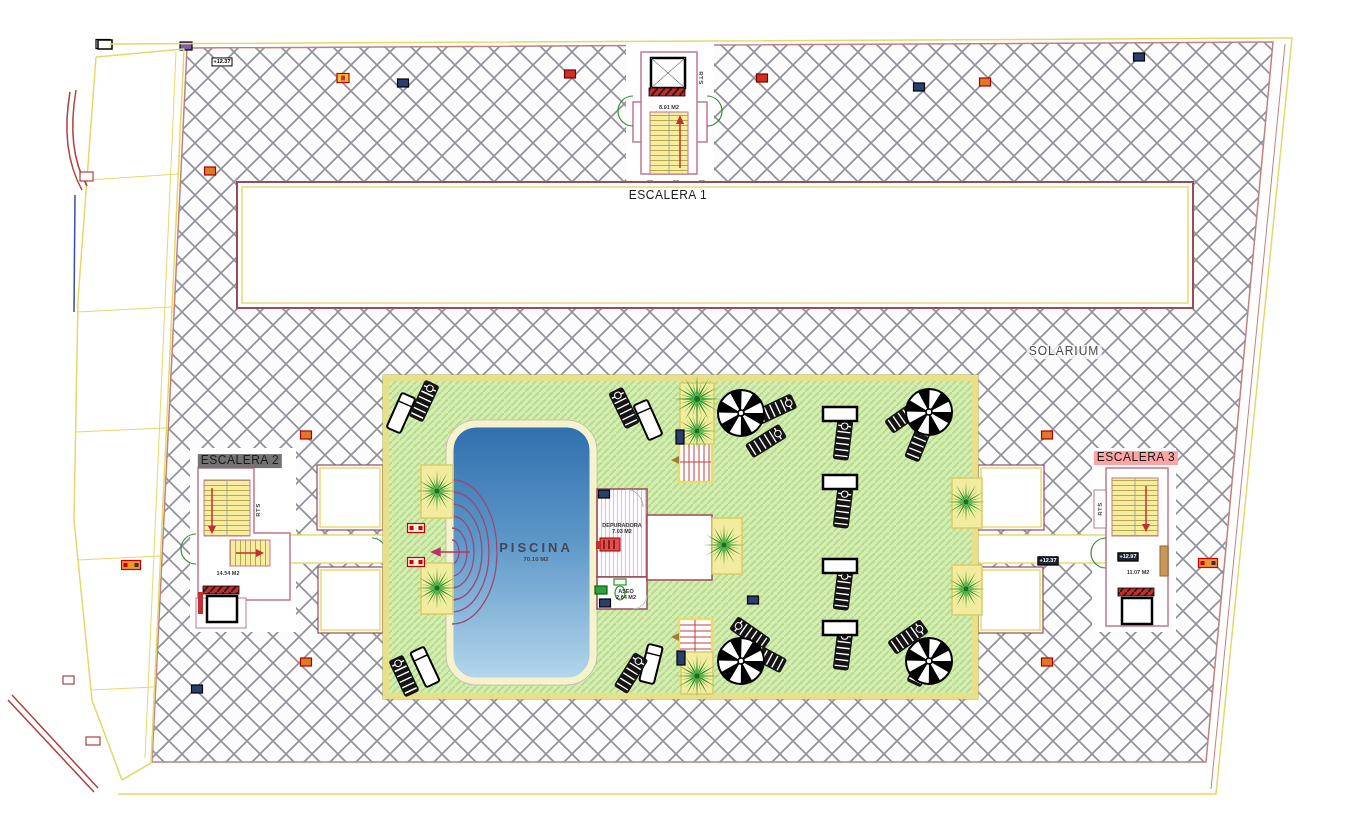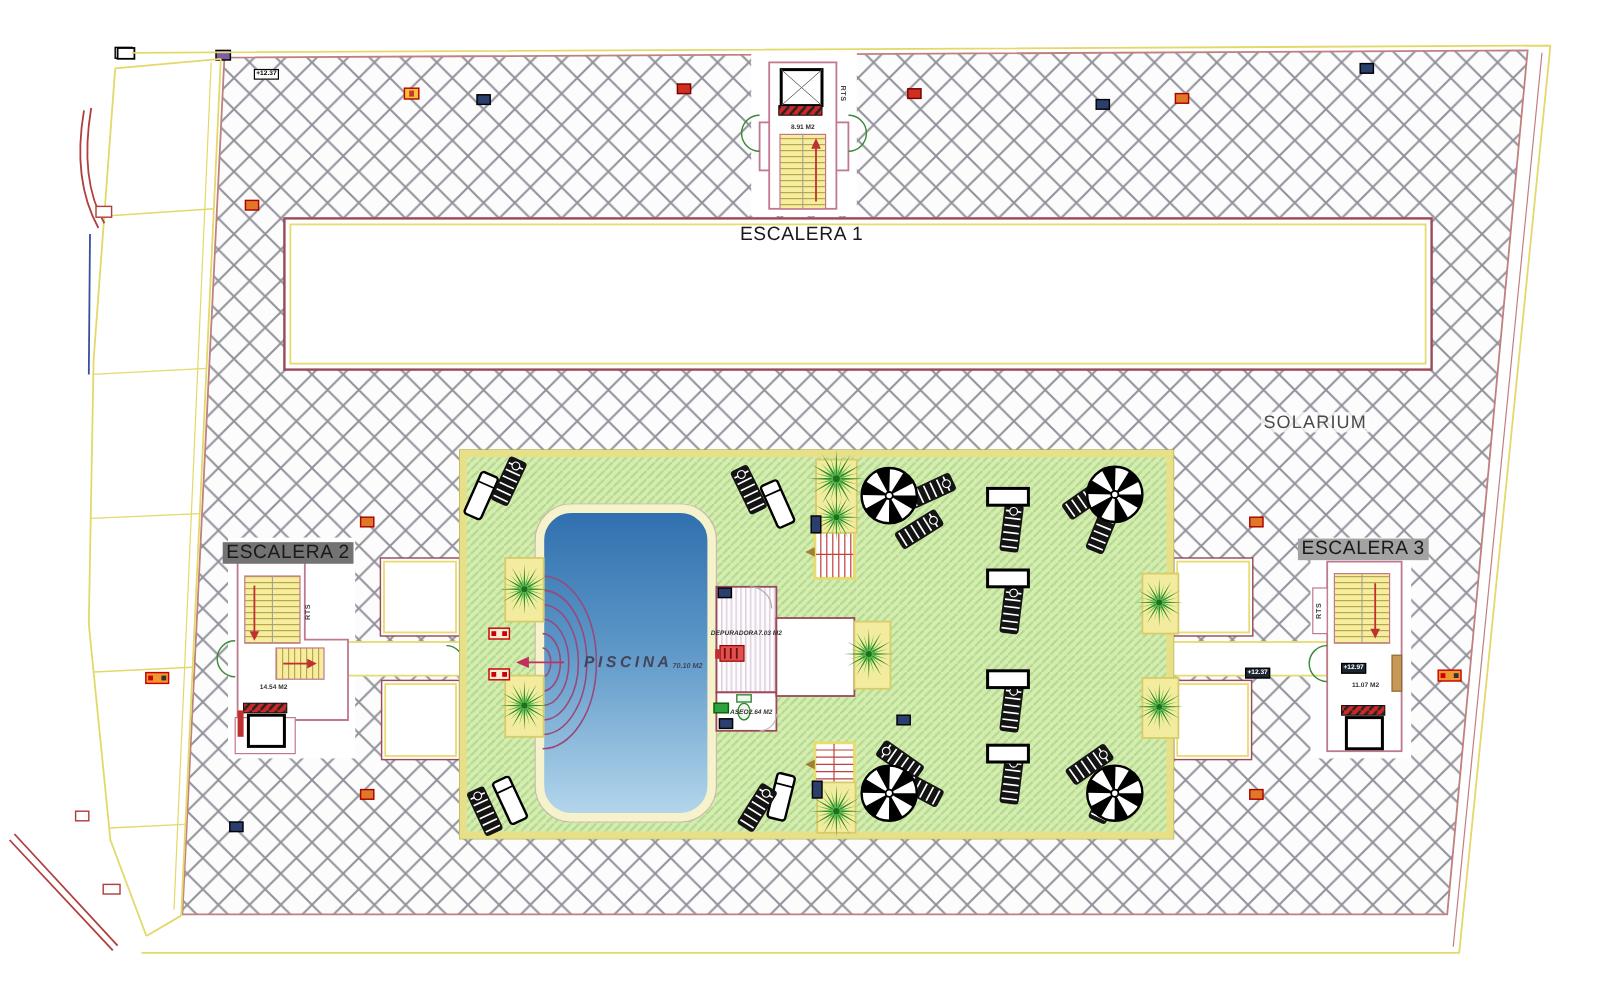--- a/index.html
+++ b/index.html
@@ -1,35 +1,35 @@
 <!DOCTYPE html>
 <html><head>
 <meta charset="utf-8">
 <style>
   html,body{margin:0;padding:0;background:#fff;}
   .canvas{position:relative;width:1347px;height:825px;background:#fff;overflow:hidden;
           font-family:"Liberation Sans",sans-serif;}
   svg{position:absolute;left:0;top:0;}
   .lbl{position:absolute;transform:translate(-50%,-50%);white-space:pre;line-height:1.15;
        text-align:center;color:#222;}
-  .esc-lbl{font-size:16px;letter-spacing:.5px;color:#1a1a1a;}
-  .solarium-lbl{font-size:15px;letter-spacing:1px;color:#4a4a4a;margin-left:32px;}
+  .esc-lbl{font-size:12px;letter-spacing:.5px;color:#1a1a1a;}
+  .solarium-lbl{font-size:12px;letter-spacing:1px;color:#4a4a4a;}
   .piscina-name{font-size:13px;font-weight:bold;letter-spacing:3px;color:#44445a;}
   .piscina-area{font-size:6px;font-weight:bold;color:#44445a;}
   .room-name{font-size:5.5px;font-weight:bold;color:#333;}
   .room-area{font-size:5.5px;font-weight:bold;color:#333;}
   .area-sm{font-size:5.5px;font-weight:bold;color:#333;}
   .rts{font-size:6px;font-weight:bold;color:#444;letter-spacing:.5px;}
   .rot90{transform:translate(-50%,-50%) rotate(90deg);}
   .rotm90{transform:translate(-50%,-50%) rotate(-90deg);}
   .badge{position:absolute;transform:translate(-50%,-50%);font-size:5.5px;font-weight:bold;
          padding:0 1px;border:1px solid #000;line-height:1.3;}
   .badge-light{background:#fff;color:#000;}
   .badge-dark{background:#1d2531;color:#fff;}
-  .two-line{display:flex;flex-direction:row;align-items:flex-end;font-style:italic;}
+  .two-line{display:flex;flex-direction:column;align-items:center;}
 </style>
 </head>
 <body>
 
 <div class="canvas">
 
 <svg width="1347" height="825" viewBox="0 0 1347 825">
   <defs>
     <pattern id="hatch" width="26" height="26" patternUnits="userSpaceOnUse">
       <rect width="26" height="26" fill="#fcfcfd"></rect>
@@ -382,21 +382,21 @@
     <rect x="86" y="737" width="14" height="8" fill="#fff" stroke="#b04040" stroke-width="1.2"></rect>
   </g>
   <g fill="none">
     <path d="M110,44 L1292,38 L1216,794 L118,794" stroke="#e3d96b" stroke-width="1.5"></path>
     <path d="M1285,44 L1211,789" stroke="#c08080" stroke-width="1"></path>
   </g>
 </svg>
 
 <div class="lbl esc-lbl" style="left:668px;top:196px">ESCALERA 1</div>
 <div class="lbl esc-lbl" style="left:240px;top:461px;background:#737373;padding:0 3px">ESCALERA 2</div>
-<div class="lbl esc-lbl" style="left:1136px;top:458px;background:#a3a3a3;padding:0 3px">ESCALERA 3</div>
+<div class="lbl esc-lbl" style="left:1136px;top:458px;background:#fca5a5;padding:0 3px">ESCALERA 3</div>
 <div class="lbl solarium-lbl" style="left:1064px;top:352px;background:rgba(255,255,255,.75);padding:0 2px">SOLARIUM</div>
 
 <div class="lbl two-line" style="left:536px;top:552px">
   <div class="piscina-name">PISCINA</div>
   <div class="piscina-area">70.10 M2</div>
 </div>
 
 <div class="lbl two-line" style="left:622px;top:528px">
   <div class="room-name">DEPURADORA</div>
   <div class="room-area">7.03 M2</div>

